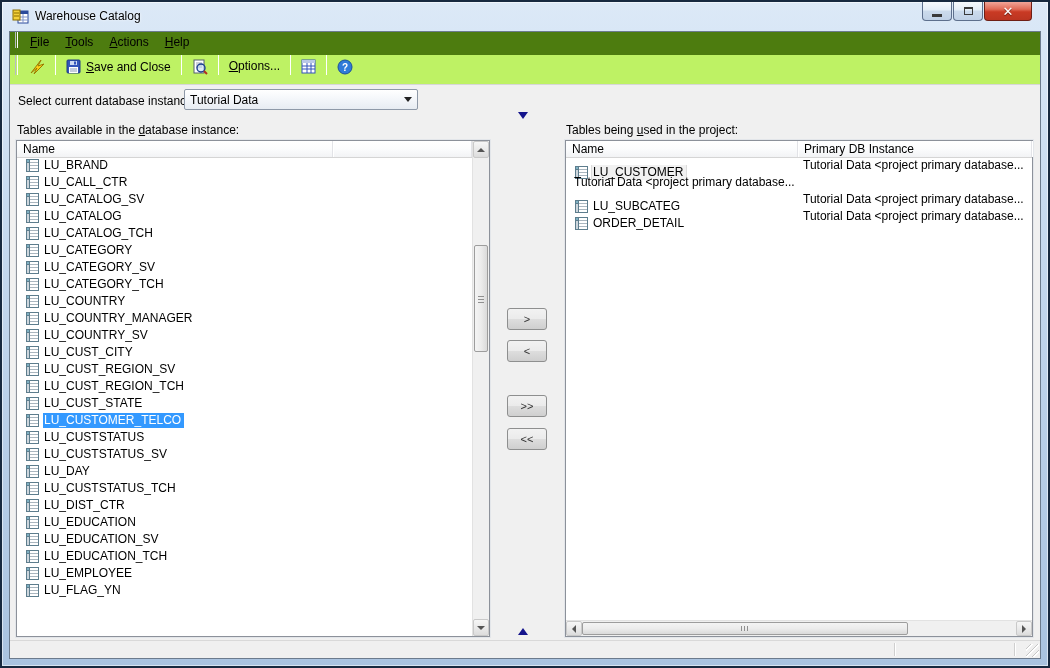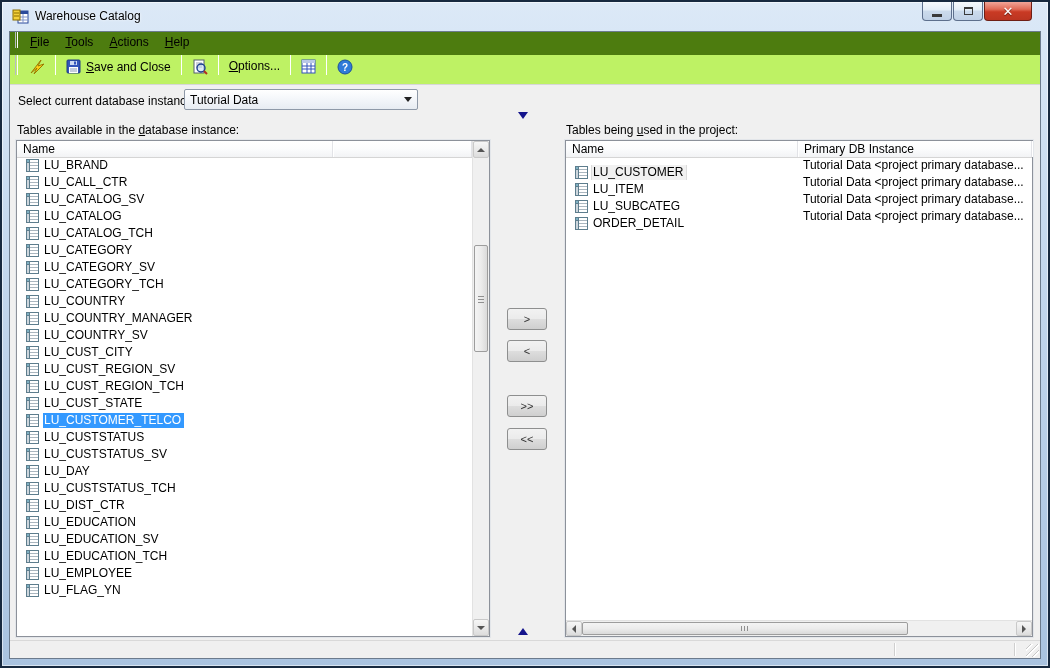--- a/index.html
+++ b/index.html
@@ -605,33 +605,20 @@
                   <line x1="4" y1="3.5" x2="12" y2="3.5" stroke="#aab6bf"></line>
                   <line x1="4" y1="6.5" x2="12" y2="6.5" stroke="#aab6bf"></line>
                   <line x1="4" y1="9.5" x2="12" y2="9.5" stroke="#aab6bf"></line>
                 </svg>
               </span>
               <span class="rlabel">LU_CUSTOMER</span>
             </span>
             <span class="cell-inst">Tutorial Data &lt;project primary database...</span>
           </div>
           <div class="lrow">
-            <span class="cell-name">
-              <span class="icon-wrap">
-                <svg width="13" height="13" viewBox="0 0 13 13">
-                  <rect x="0.5" y="0.5" width="12" height="12" fill="#fff" stroke="#5d7d8d"></rect>
-                  <rect x="0.5" y="0.5" width="3" height="12" fill="#cdd6dd" stroke="#5d7d8d"></rect>
-                  <rect x="0.5" y="0.5" width="3" height="3" fill="#7fb2c4" stroke="#5d7d8d"></rect>
-                  <line x1="4" y1="3.5" x2="12" y2="3.5" stroke="#aab6bf"></line>
-                  <line x1="4" y1="6.5" x2="12" y2="6.5" stroke="#aab6bf"></line>
-                  <line x1="4" y1="9.5" x2="12" y2="9.5" stroke="#aab6bf"></line>
-                </svg>
-              </span>
-              <span class="rlabel">LU_ITEM</span>
-            </span>
             <span class="cell-inst">Tutorial Data &lt;project primary database...</span>
           </div>
           <div class="lrow">
             <span class="cell-name">
               <span class="icon-wrap">
                 <svg width="13" height="13" viewBox="0 0 13 13">
                   <rect x="0.5" y="0.5" width="12" height="12" fill="#fff" stroke="#5d7d8d"></rect>
                   <rect x="0.5" y="0.5" width="3" height="12" fill="#cdd6dd" stroke="#5d7d8d"></rect>
                   <rect x="0.5" y="0.5" width="3" height="3" fill="#7fb2c4" stroke="#5d7d8d"></rect>
                   <line x1="4" y1="3.5" x2="12" y2="3.5" stroke="#aab6bf"></line>

